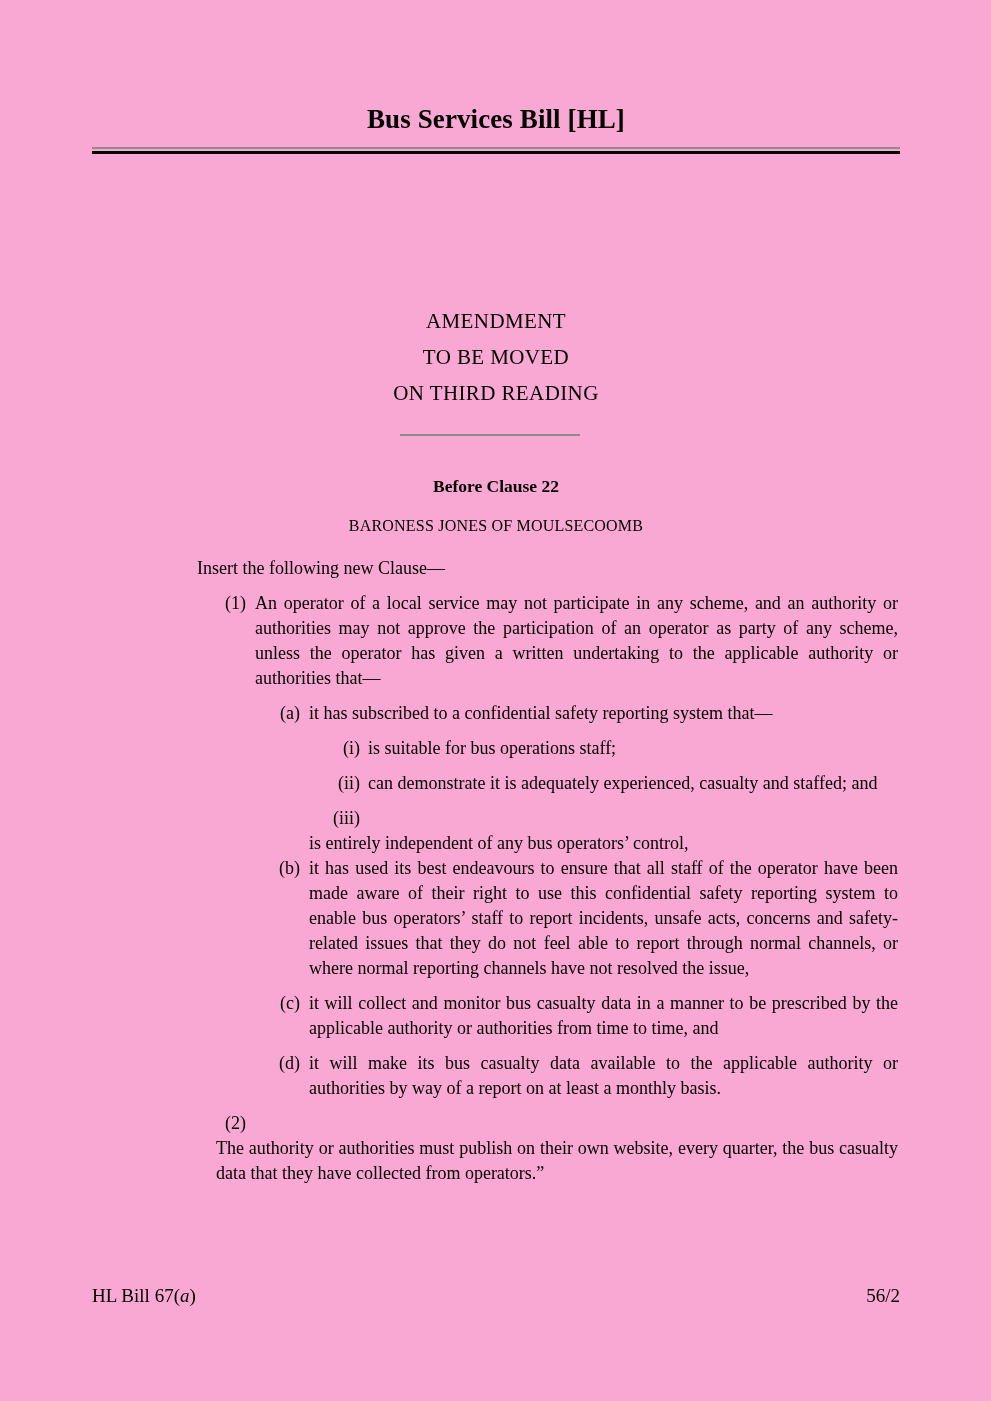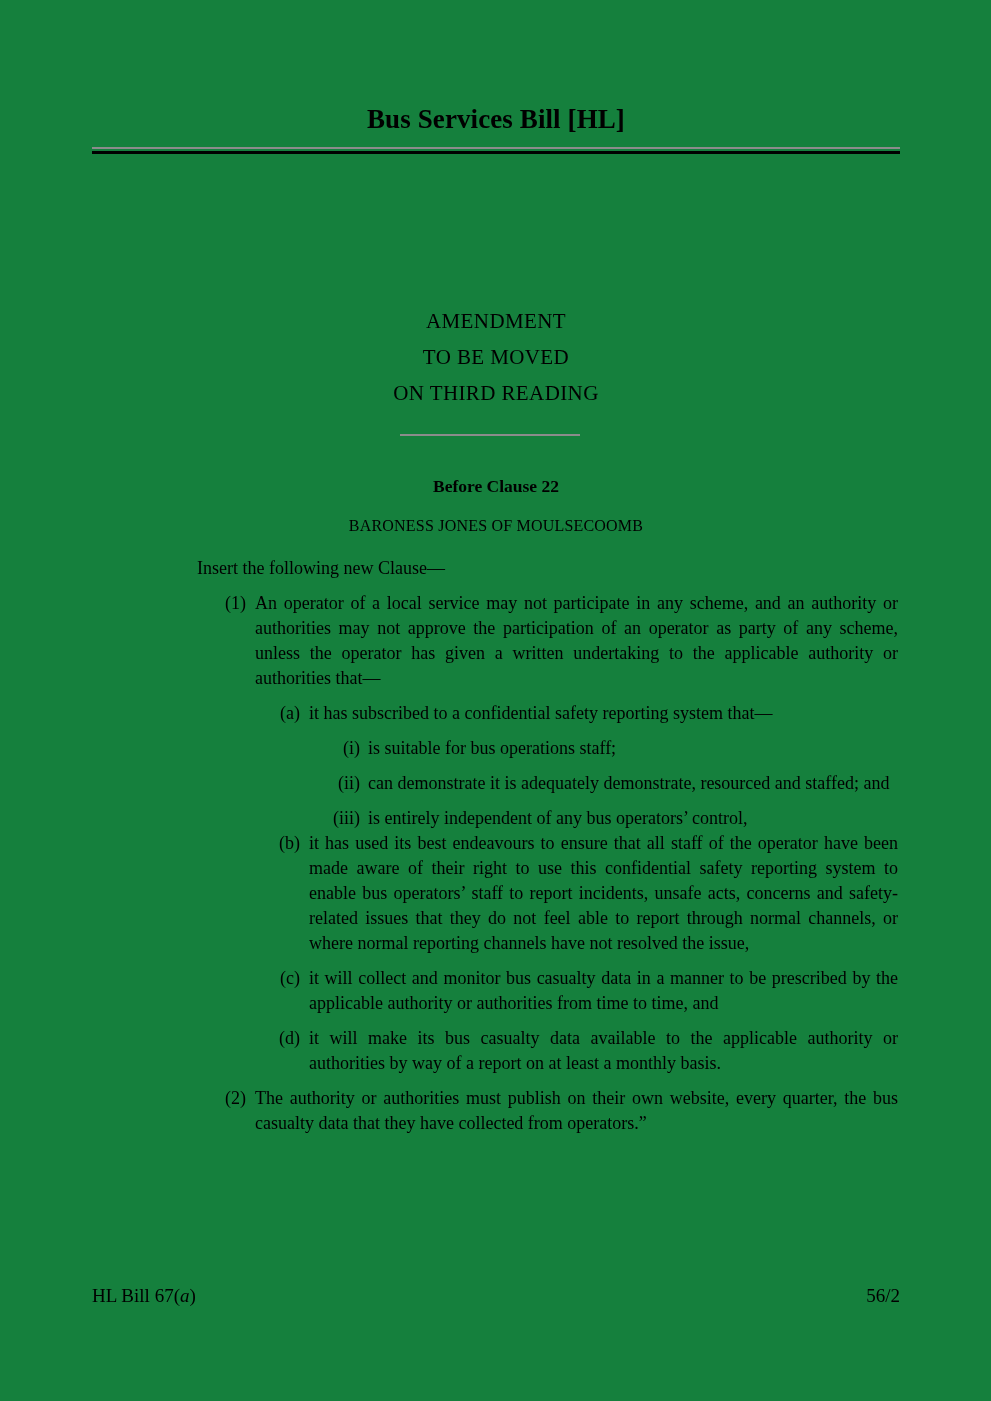--- a/index.html
+++ b/index.html
@@ -10,21 +10,21 @@
   }
   body {
     font-family: "Liberation Serif", "DejaVu Serif", serif;
     color: #000000;
   }
   .page {
     position: relative;
     width: 991px;
     height: 1401px;
     margin: 0 auto;
-    background: #15803d;
+    background: #f9a8d4;
     overflow: hidden;
     box-sizing: border-box;
   }
 
   
   .doc-title {
     position: absolute;
     top: 104px;
     left: 92px;
     width: 808px;
@@ -117,21 +117,21 @@
     margin: 0 0 8px 0;
     text-align: left;
   }
 
   
   .row {
     display: flex;
     align-items: flex-start;
     margin-bottom: 10px;
   }
-  .row:last-child { margin-bottom: 0; }
+  .row:last-child { margin-bottom: 0; flex-direction: column; }
 
   .marker {
     flex: 0 0 auto;
     text-align: right;
     white-space: nowrap;
   }
   .content {
     flex: 1 1 auto;
     text-align: justify;
     text-justify: inter-word;
@@ -197,21 +197,21 @@
           <div class="marker">(a)</div>
           <div class="content nojust">it has subscribed to a confidential safety reporting system that—</div>
         </div>
         <div class="sublist">
           <div class="row lvl3">
             <div class="marker">(i)</div>
             <div class="content nojust">is suitable for bus operations staff;</div>
           </div>
           <div class="row lvl3">
             <div class="marker">(ii)</div>
-            <div class="content">can demonstrate it is adequately demonstrate, resourced and staffed; and</div>
+            <div class="content">can demonstrate it is adequately experienced, casualty and staffed; and</div>
           </div>
           <div class="row lvl3">
             <div class="marker">(iii)</div>
             <div class="content nojust">is entirely independent of any bus operators’ control,</div>
           </div>
         </div>
         <div class="row lvl2">
           <div class="marker">(b)</div>
           <div class="content">it has used its best endeavours to ensure that all staff of the operator have been made aware of their right to use this confidential safety reporting system to enable bus operators’ staff to report incidents, unsafe acts, concerns and safety-related issues that they do not feel able to report through normal channels, or where normal reporting channels have not resolved the issue,</div>
         </div>

